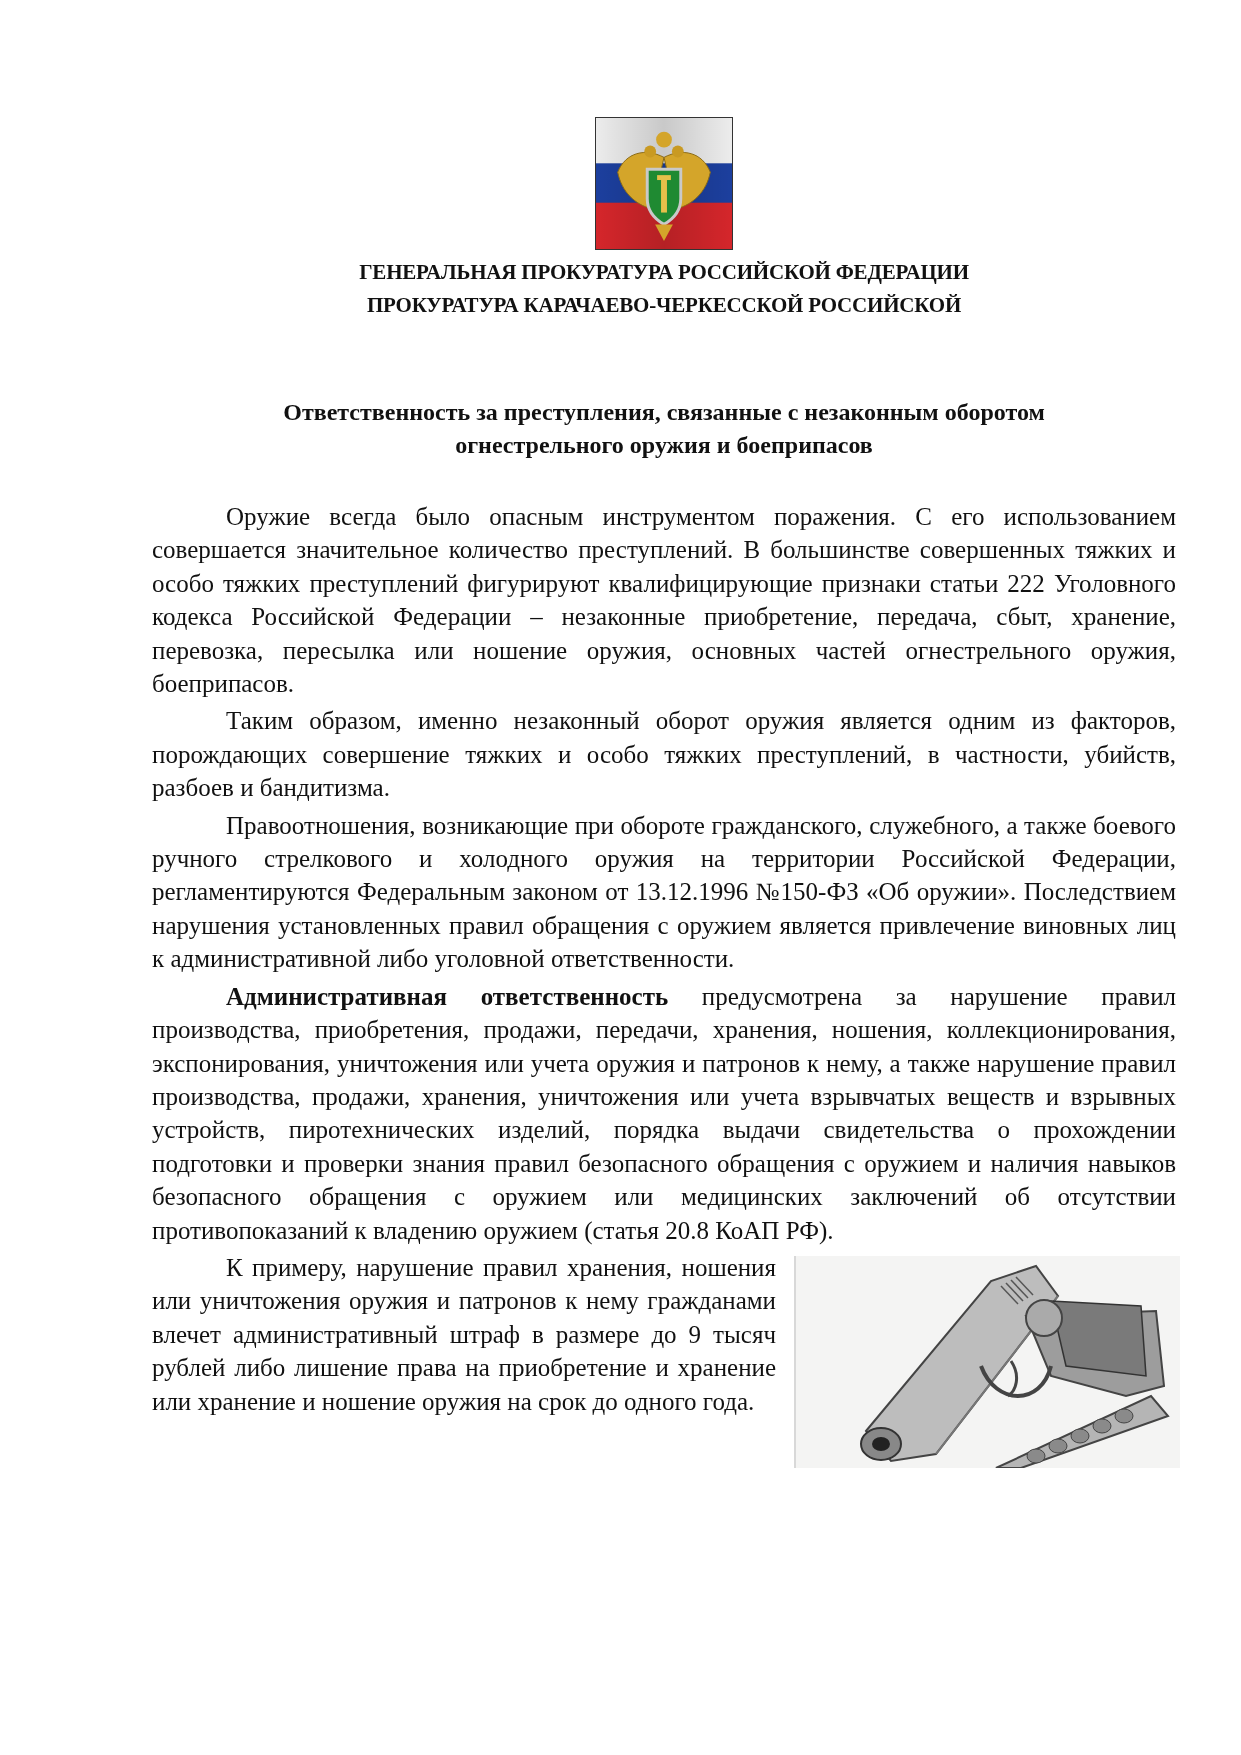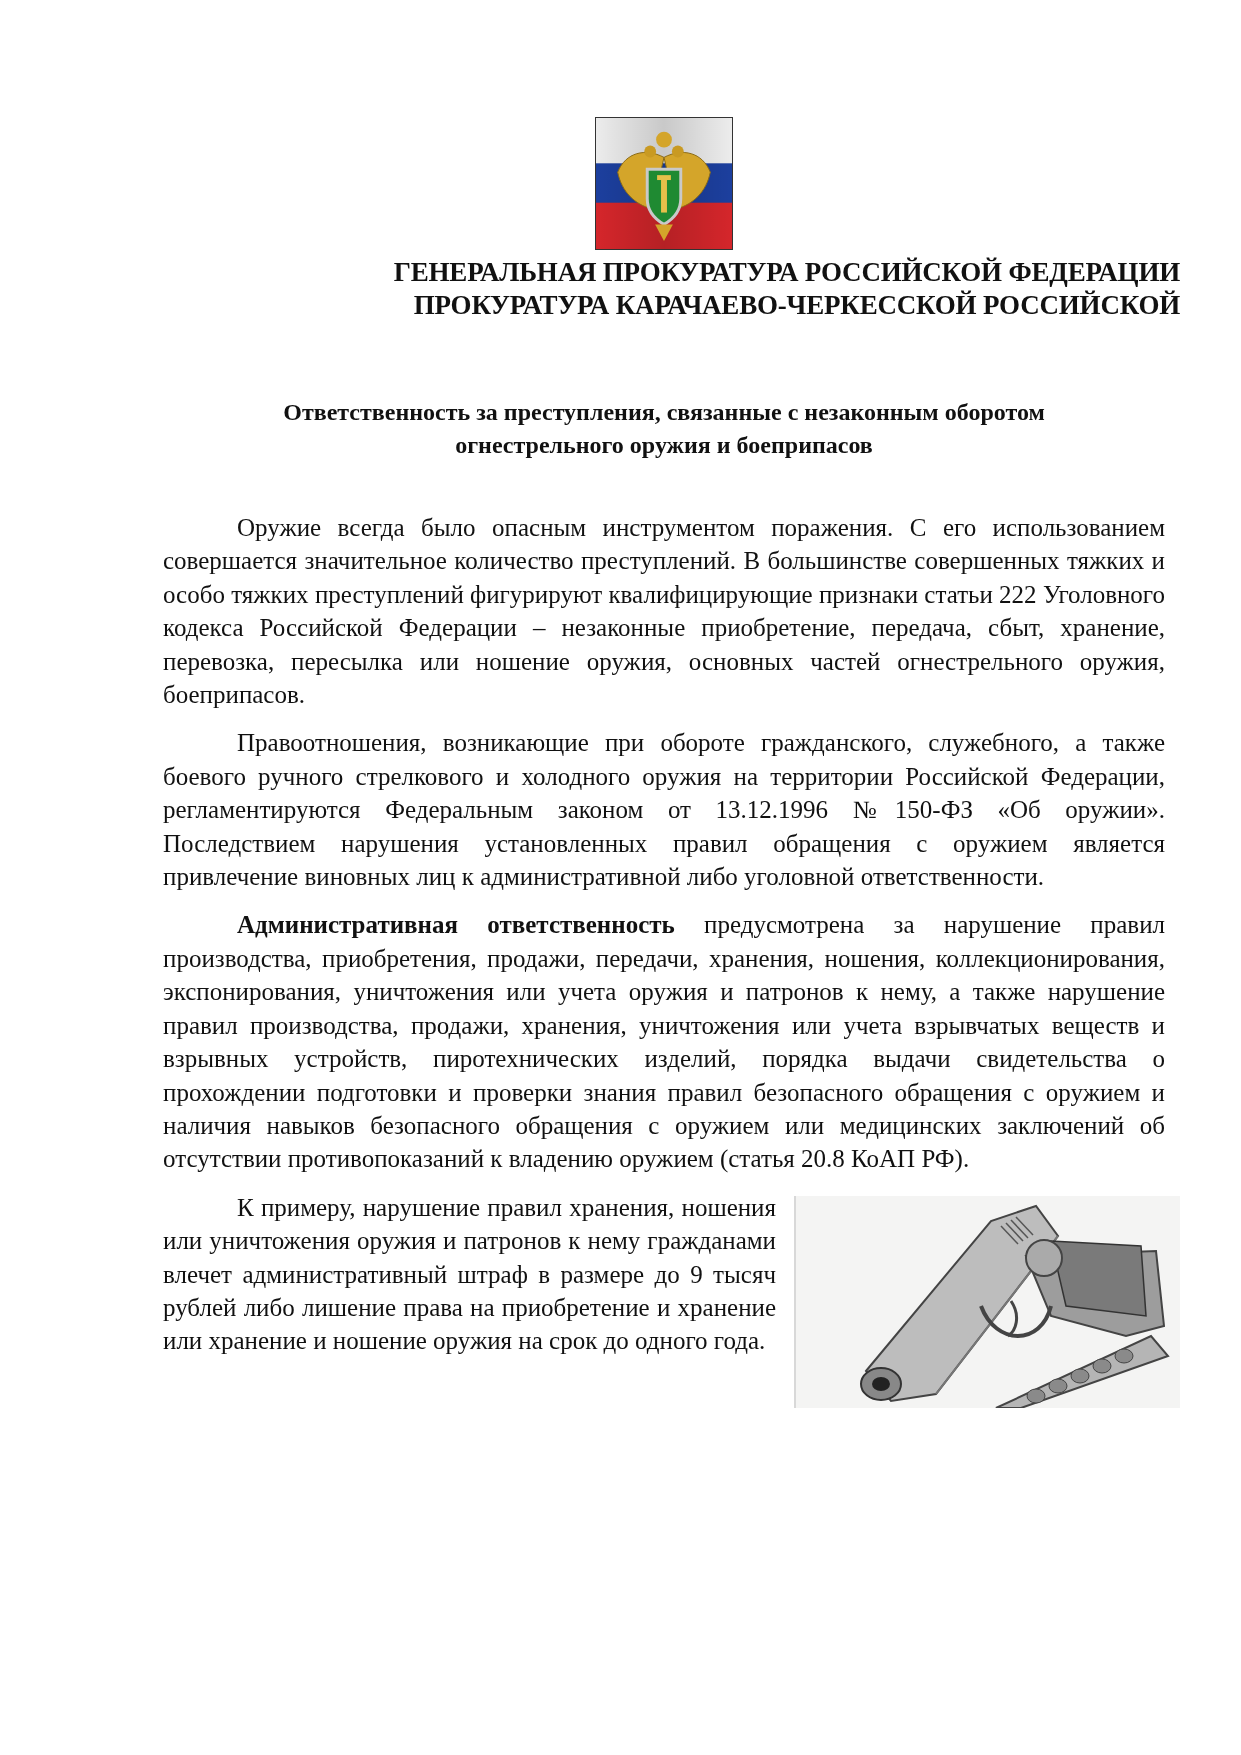--- a/index.html
+++ b/index.html
@@ -1,28 +1,28 @@
 <!DOCTYPE html>
 <html><head>
 <meta charset="utf-8">
 <style>
   html, body { margin: 0; padding: 0; background: #ffffff; }
   body { width: 1241px; height: 1755px; position: relative; overflow: hidden;
          font-family: "Liberation Serif", "DejaVu Serif", serif; color: #111; }
   .emblem { position: absolute; left: 595px; top: 117px; width: 138px; height: 133px;
             border: 1px solid #333; overflow: hidden; box-sizing: border-box; }
   .emblem svg { display: block; width: 100%; height: 100%; }
-  .org { position: absolute; left: 148px; width: 1032px; top: 256px; text-align: right;
-         font-weight: bold; font-size: 27px; line-height: 33px; letter-spacing: -0.2px; }
+  .org { position: absolute; left: 148px; width: 1032px; top: 256px; text-align: center;
+         font-weight: bold; font-size: 21px; line-height: 33px; letter-spacing: -0.2px; }
   .org div { white-space: nowrap; }
   .title { position: absolute; left: 148px; width: 1032px; top: 396px; text-align: center;
            font-weight: bold; font-size: 24px; line-height: 33px; }
   .body { position: absolute; left: 148px; width: 1032px; top: 496px;
           font-size: 25px; line-height: 33.4px; text-align: justify; }
-  .body p { margin: 15px; text-indent: 74px; }
+  .body p { margin: 4px; text-indent: 74px; }
   .body b { font-weight: bold; }
   .float-wrap { position: relative; }
   .pistol { float: right; width: 384px; height: 212px; margin: 5px 0 2px 18px;
             background: #f3f3f2; border-left: 2px solid #d8d8d8; position: relative; overflow: hidden; }
   .pistol svg { display: block; width: 100%; height: 100%; }
   .clear { clear: both; }
 </style>
 </head>
 <body>
 
@@ -60,20 +60,21 @@
   <div>ПРОКУРАТУРА КАРАЧАЕВО-ЧЕРКЕССКОЙ РОССИЙСКОЙ</div>
 </div>
 
 <div class="title">
   <div>Ответственность за преступления, связанные с незаконным оборотом</div>
   <div>огнестрельного оружия и боеприпасов</div>
 </div>
 
 <div class="body">
   <p>Оружие всегда было опасным инструментом поражения. С его использованием совершается значительное количество преступлений. В большинстве совершенных тяжких и особо тяжких преступлений фигурируют квалифицирующие признаки статьи 222 Уголовного кодекса Российской Федерации – незаконные приобретение, передача, сбыт, хранение, перевозка, пересылка или ношение оружия, основных частей огнестрельного оружия, боеприпасов.</p>
+  <p>Таким образом, именно незаконный оборот оружия является одним из факторов, порождающих совершение тяжких и особо тяжких преступлений, в частности, убийств, разбоев и бандитизма.</p>
   <p>Правоотношения, возникающие при обороте гражданского, служебного, а также боевого ручного стрелкового и холодного оружия на территории Российской Федерации, регламентируются Федеральным законом от 13.12.1996 №150-ФЗ «Об оружии». Последствием нарушения установленных правил обращения с оружием является привлечение виновных лиц к административной либо уголовной ответственности.</p>
   <p><b>Административная ответственность</b><span> предусмотрена за нарушение правил производства, приобретения, продажи, передачи, хранения, ношения, коллекционирования, экспонирования, уничтожения или учета оружия и патронов к нему, а также нарушение правил производства, продажи, хранения, уничтожения или учета взрывчатых веществ и взрывных устройств, пиротехнических изделий, порядка выдачи свидетельства о прохождении подготовки и проверки знания правил безопасного обращения с оружием и наличия навыков безопасного обращения с оружием или медицинских заключений об отсутствии противопоказаний к владению оружием (статья 20.8 КоАП РФ).</span></p>
   <div class="float-wrap">
     <div class="pistol">
       <svg viewBox="0 0 384 212">
         <rect width="384" height="212" fill="#f4f4f3"></rect>
 
         <path d="M70 175 L195 25 L240 10 L262 40 L140 198 L95 205 Z" fill="#bdbdbd" stroke="#444" stroke-width="2"></path>
         <path d="M140 198 L262 40" stroke="#777" stroke-width="2"></path>
 

